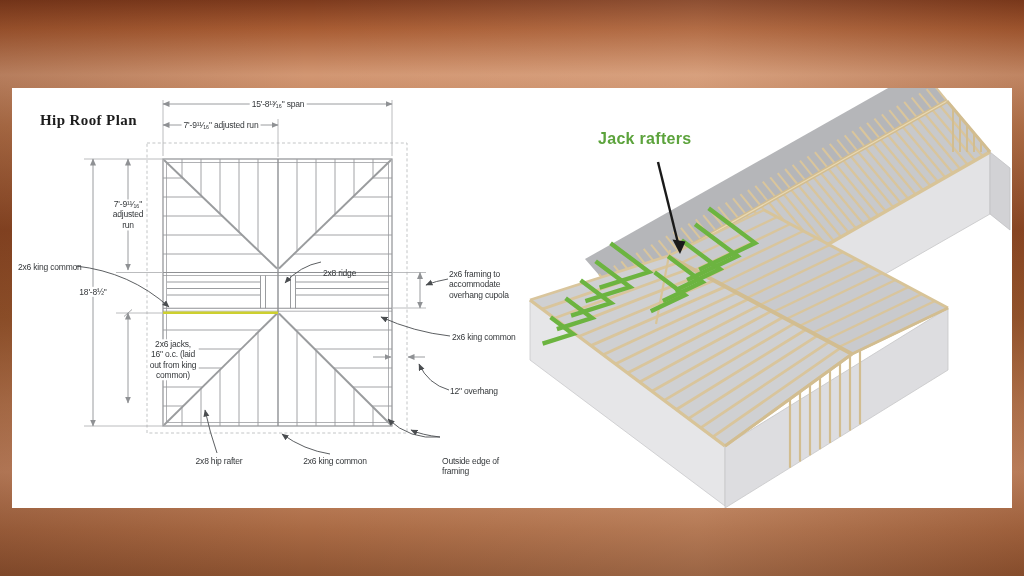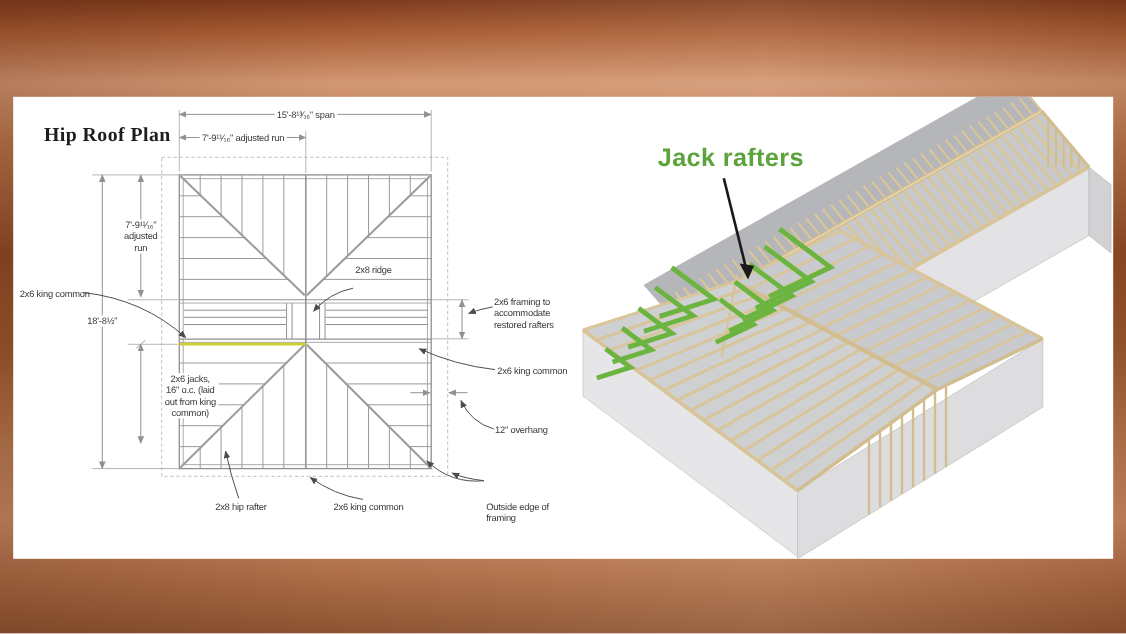--- a/index.html
+++ b/index.html
@@ -7,27 +7,27 @@
     background:
       linear-gradient(90deg, rgba(70,25,8,0.20) 0%, rgba(255,255,255,0) 30%, rgba(255,228,205,0.12) 68%, rgba(95,40,15,0.16) 100%),
       linear-gradient(180deg,#7d3a1d 0%,#a85c33 5%,#d29773 13%,#b9784f 22%,#8e4a26 40%,#9a592f 55%,#b97a52 70%,#c98b66 82%,#a96a44 92%,#8c5331 100%);
     font-family:"Liberation Sans",sans-serif;}
   .content{position:absolute;left:12px;top:88px;width:1000px;height:420px;background:#ffffff;}
   .panel{position:absolute;top:0;height:420px;}
   .panel-left{left:0;width:508px;}
   .panel-right{left:508px;width:492px;}
   svg{position:absolute;left:0;top:0;}
   .plan-title{position:absolute;left:28px;top:24px;font-family:"Liberation Serif",serif;
-    font-weight:bold;font-size:18px;letter-spacing:.4px;color:#1d1d1d;}
+    font-weight:bold;font-size:15px;letter-spacing:.4px;color:#1d1d1d;}
   .lbl{position:absolute;font-size:8.5px;color:#35383b;letter-spacing:-0.2px;
     line-height:1.22;white-space:pre-line;}
   .lbl.ctr{transform:translateX(-50%);text-align:center;}
   .dim{position:absolute;font-size:8.5px;color:#35383b;letter-spacing:-0.2px;line-height:1.22;
     white-space:pre-line;background:#fff;padding:0 2px;transform:translate(-50%,-50%);text-align:center;}
-  .jack-label{position:absolute;left:78px;top:42px;font-size:23px;font-weight:600;
+  .jack-label{position:absolute;left:78px;top:42px;font-size:16px;font-weight:600;
     color:#5ca33c;letter-spacing:.3px;}
 </style>
 </head>
 <body>
 
 <div class="stage">
   <div class="content">
 
     <div class="panel panel-left">
       <svg width="508" height="420" viewBox="0 0 508 420">
@@ -171,24 +171,24 @@
       <div class="dim" style="left:116px;top:127px;">7'-9¹¹⁄₁₆"
 adjusted
 run</div>
       <div class="dim" style="left:81px;top:204px;">18'-8½"</div>
       <div class="dim" style="left:116px;top:272px;margin-left:45px;">2x6 jacks,
 16" o.c. (laid
 out from king
 common)</div>
 
       <div class="lbl" style="left:6px;top:174px;">2x6 king common</div>
-      <div class="lbl" style="left:311px;top:152px;">2x8 ridge</div>
+      <div class="lbl" style="left:311px;top:180px;">2x8 ridge</div>
       <div class="lbl" style="left:437px;top:181px;">2x6 framing to
 accommodate
-restored rafters</div>
+overhang cupola</div>
       <div class="lbl" style="left:440px;top:244px;">2x6 king common</div>
       <div class="lbl" style="left:438px;top:298px;">12" overhang</div>
       <div class="lbl" style="left:430px;top:344px;margin-top:24px;">Outside edge of framing</div>
       <div class="lbl ctr" style="left:207px;top:368px;">2x8 hip rafter</div>
       <div class="lbl ctr" style="left:323px;top:368px;">2x6 king common</div>
     </div>
 
     <div class="panel panel-right">
       <svg width="492" height="420" viewBox="0 0 492 420">
 

